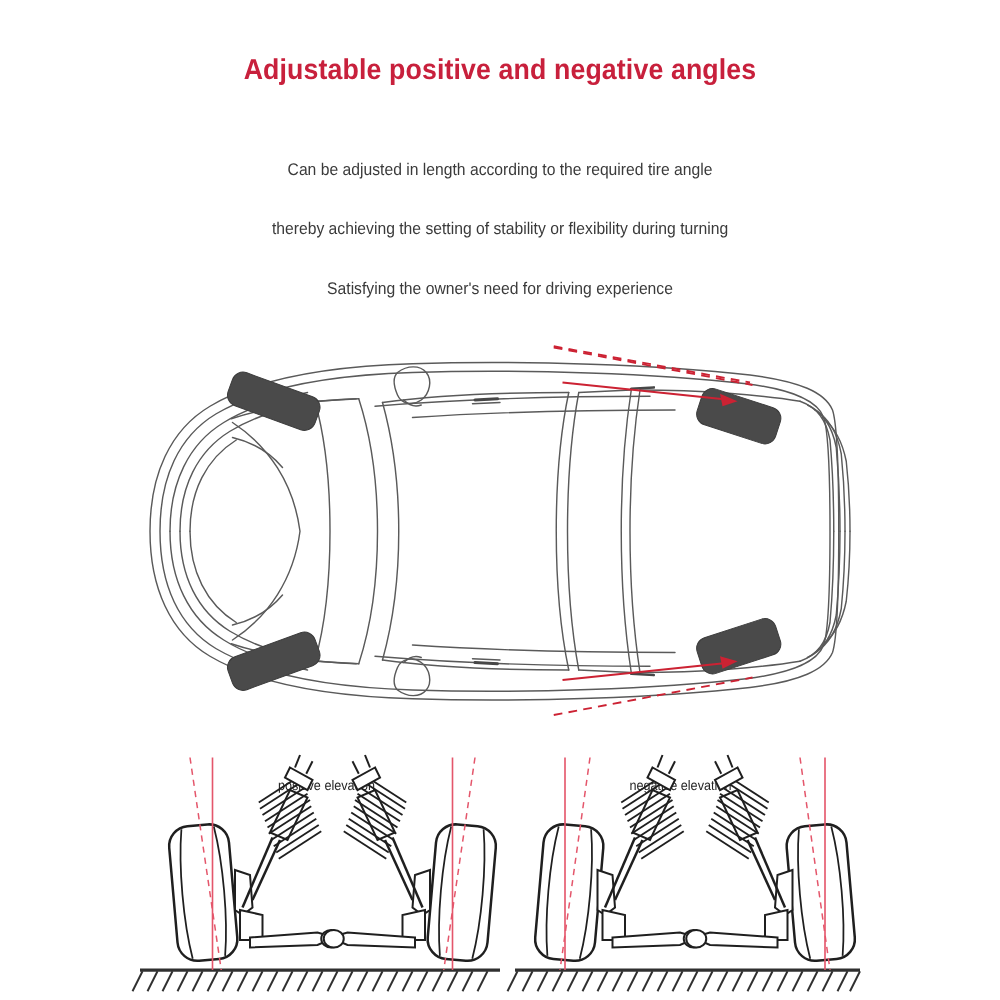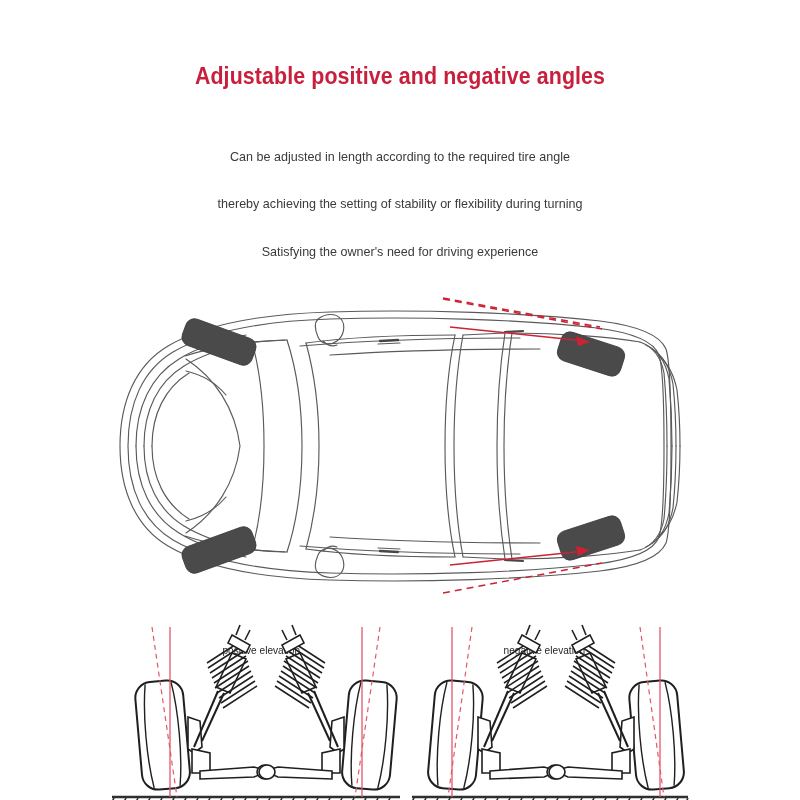--- a/index.html
+++ b/index.html
@@ -3,21 +3,21 @@
 <meta charset="utf-8">
 <style>
   html,body{margin:0;padding:0;}
   body{
     width:800px;height:800px;
     background:#ffffff;
     font-family:"Liberation Sans", sans-serif;
     overflow:hidden;
     position:relative;
   }
-  .page{position:relative;width:800px;height:584px;margin-top:21px;}
+  .page{position:relative;width:800px;height:584px;}
 
   .title{
     position:absolute;left:0;top:42px;width:800px;
     text-align:center;
     font-size:23px;
     font-weight:bold;
     letter-spacing:0.1px;
     color:#C8203C;
     font-family:"Liberation Sans", sans-serif;
     transform:scaleX(0.93);

